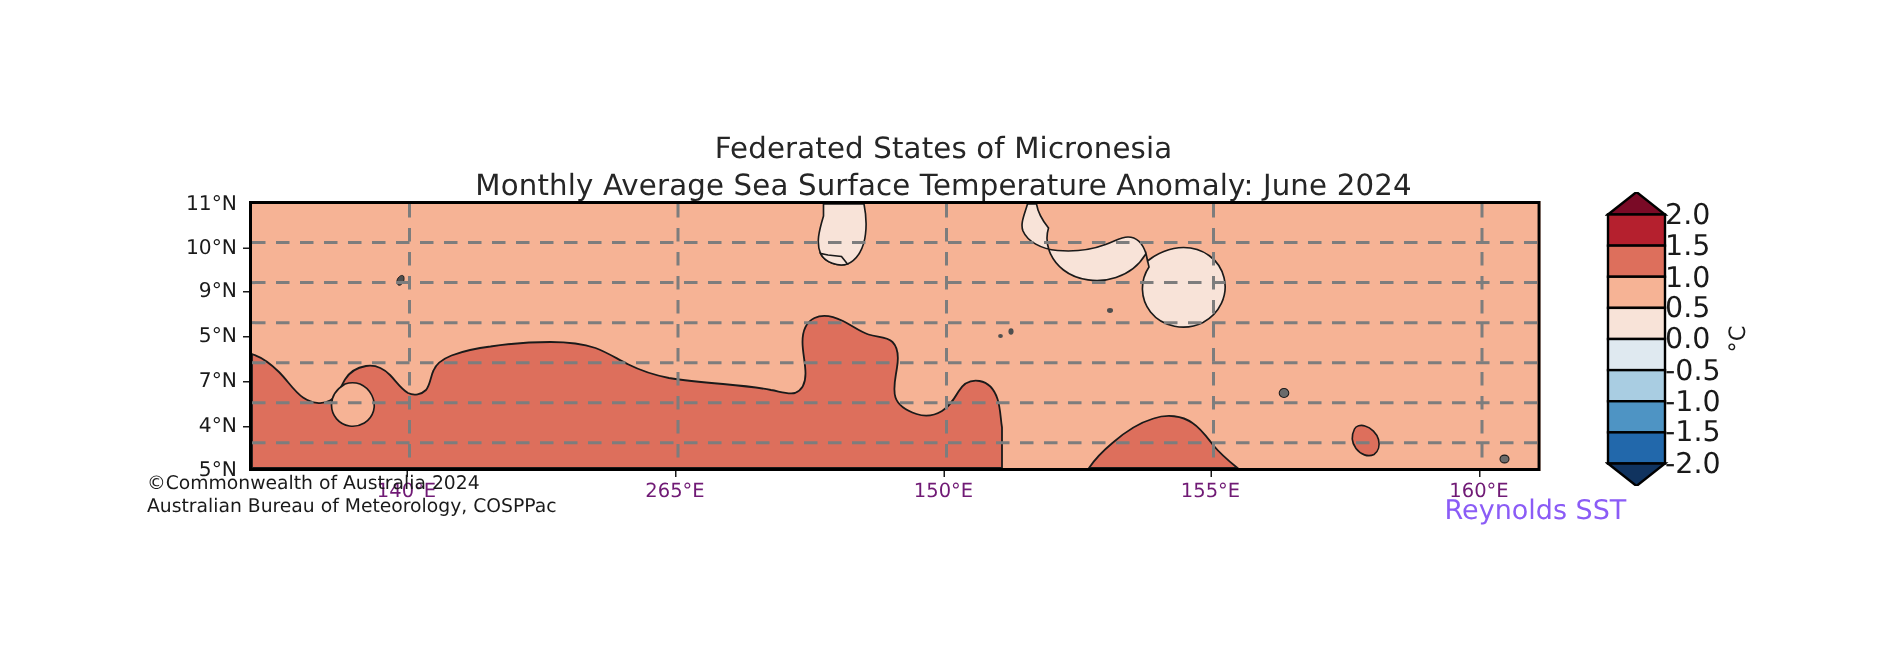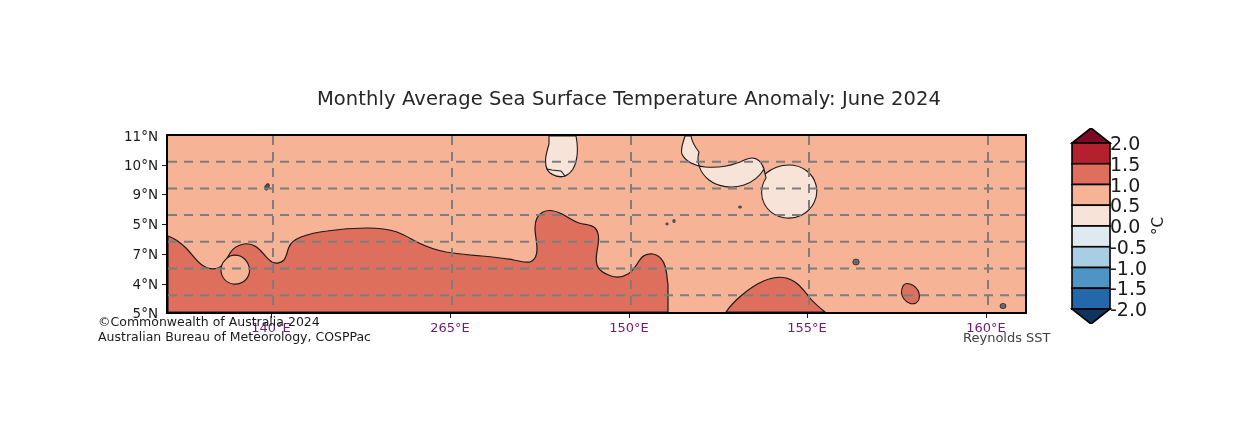--- a/index.html
+++ b/index.html
@@ -95,22 +95,22 @@
     top: 314px;
     font-size: 12.5px;
     line-height: 15px;
     color: #1a1a1a;
     white-space: nowrap;
   }
   .source-label {
     position: absolute;
     left: 963px;
     top: 330px;
-    font-size: 13px;
-    color: #404040;
+    font-size: 18px;
+    color: #8b5cf6;
     white-space: nowrap;
   }
 
   
   .cbar-wrap {
     position: absolute;
     left: 1070px;
     top: 128px;
     width: 150px;
     height: 196px;
@@ -139,20 +139,21 @@
     transform: translate(-50%, -50%) rotate(-90deg);
     white-space: nowrap;
   }
 </style>
 </head>
 <body>
 
 <div class="figure">
 
   <div class="title-block">
+    <div class="title-line">Federated States of Micronesia</div>
     <div class="title-line">Monthly Average Sea Surface Temperature Anomaly: June 2024</div>
   </div>
 
   <div class="map-frame">
     <svg class="map-svg" width="857" height="176" viewBox="0 0 857 176">
       <defs>
         <clipPath id="mapclip">
             <rect x="0" y="0" width="857" height="176"></rect>
           </clipPath>
       </defs>

